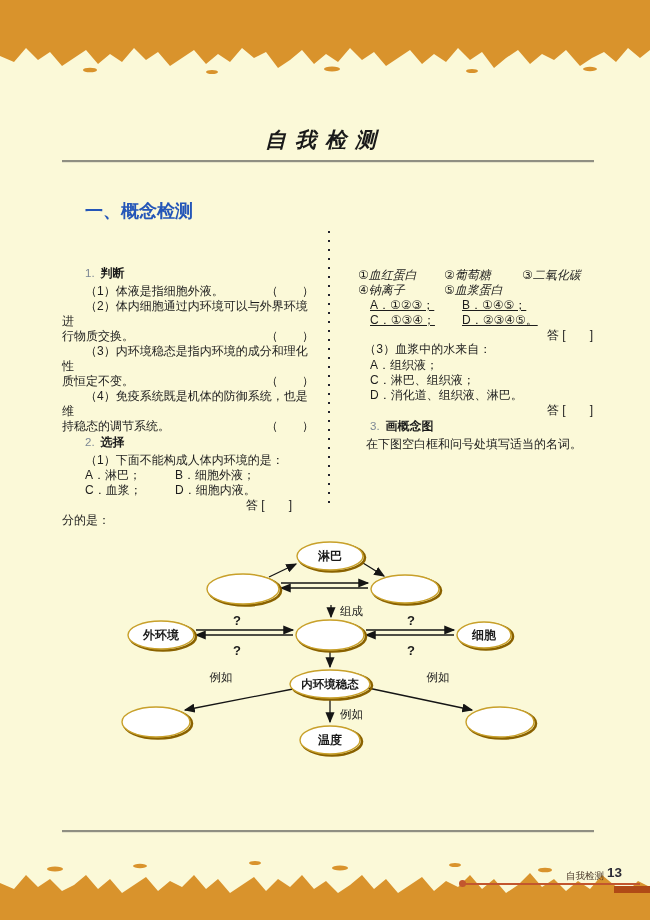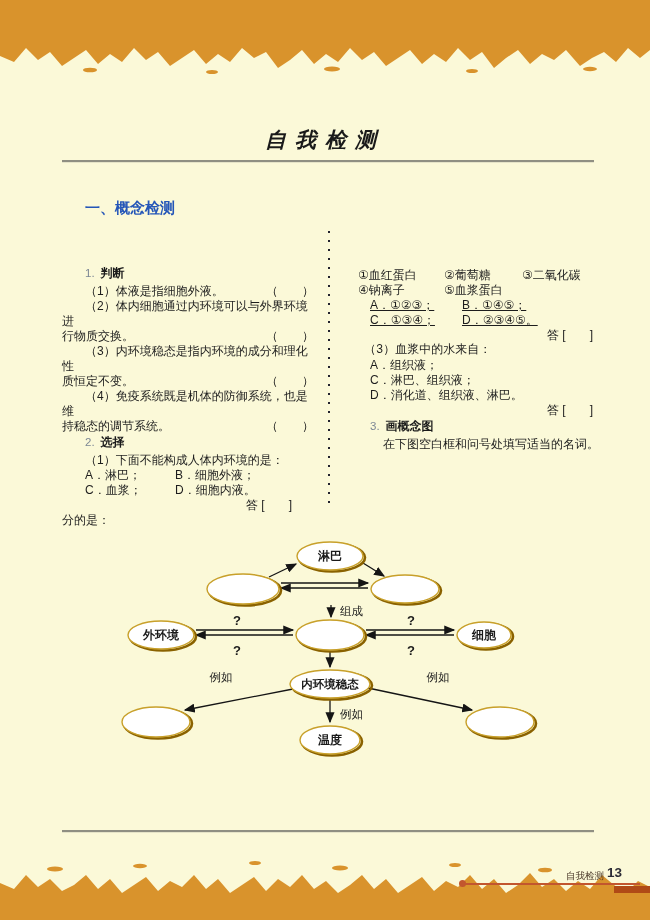--- a/index.html
+++ b/index.html
@@ -9,21 +9,21 @@
   .band-top{top:0;}
   .band-bottom{bottom:0;}
 
   .page-title{position:absolute;top:126px;left:0;width:650px;text-align:center;margin:0;
     font-family:"DejaVu Serif","Liberation Serif",serif;font-style:italic;font-weight:bold;
     font-size:21px;letter-spacing:9px;color:#1a1a1a;}
   .rule{position:absolute;left:62px;width:532px;height:2px;background:#8f8f82;border-bottom:1px solid #e6e4c8;}
   .rule-title{top:160px;}
   .rule-bottom{top:830px;}
 
-  .section-head{position:absolute;top:199px;left:85px;font-size:15px;font-weight:bold;color:#2456b8;}
+  .section-head{position:absolute;top:199px;left:85px;font-size:18px;font-weight:bold;color:#2456b8;}
 
   .col{position:absolute;font-size:12px;line-height:15px;color:#1d1d1d;margin-top:36px;}
   .col-left{top:229px;left:62px;width:252px;}
   .col-right{top:232px;left:356px;width:243px;}
   .divider{position:absolute;top:231px;left:328px;width:2px;height:272px;
     background:repeating-linear-gradient(to bottom,#22222e 0,#22222e 2px,transparent 2px,transparent 9px);}
 
   .qhead-row{margin:1px 0 3px 23px;}
   .qnum{color:#7c8794;font-size:11.5px;margin-right:6px;}
   .qhead{font-weight:bold;color:#1a1a1a;}
@@ -31,25 +31,25 @@
   .stem-r{text-indent:8px;font-family:Liberation Mono, monospace;}
   .cont{text-indent:0;}
   .ans-paren{float:right;white-space:pre;}
   .answer-line{text-align:right;padding-right:22px;}
   .answer-line-r{text-align:right;padding-right:6px;}
   .pre{white-space:pre;}
   .optrow{margin-left:23px;display:flex;}
   .optrow .opt-a{width:90px;flex:none;}
   .optrow-r{margin-left:14px;display:flex;text-decoration:underline;}
   .optrow-r .opt-a{width:92px;flex:none;}
-  .numrow{margin-left:2px;display:flex;}
+  .numrow{margin-left:2px;display:flex;font-style:italic;}
   .numrow .n1{width:86px;flex:none;}
   .numrow .n2{width:78px;flex:none;}
   .opt-single{margin-left:14px;}
-  .instruction{margin-left:10px;text-align:right;}
+  .instruction{margin-left:10px;}
 
   .diagram{position:absolute;top:530px;left:0;}
 
   .footer-rule{position:absolute;top:883px;left:464px;width:176px;height:2px;background:#c2562e;z-index:5;}
   .footer-dot{position:absolute;top:880px;left:459px;width:7px;height:7px;border-radius:50%;background:#c2562e;z-index:5;}
   .footer-label{position:absolute;top:870px;left:566px;font-size:9.5px;color:#4a3828;z-index:6;}
   .footer-page{position:absolute;top:865px;left:607px;font-size:13.5px;font-weight:bold;color:#2c2c36;z-index:6;text-align:right;}
   .footer-bar{position:absolute;top:886px;left:614px;width:36px;height:7px;background:#b04a16;z-index:6;}
 </style>
 </head>

